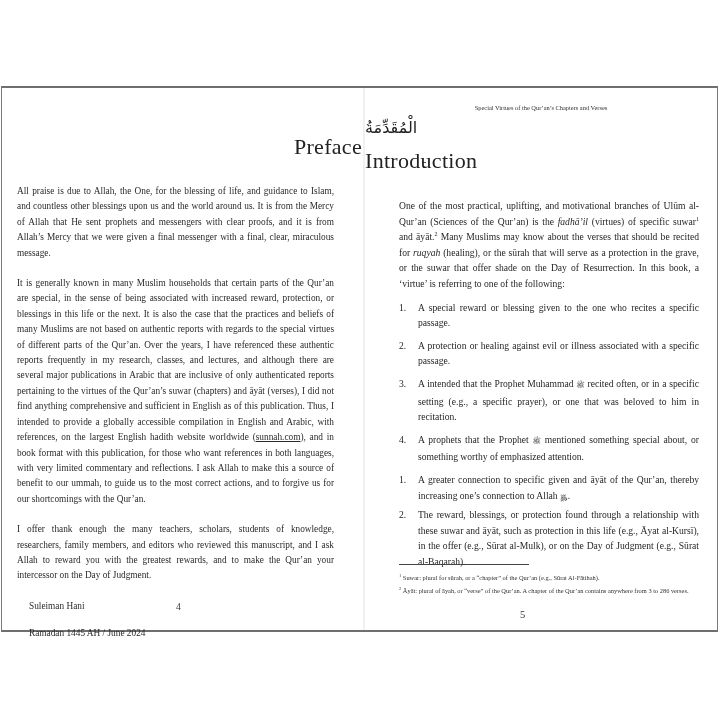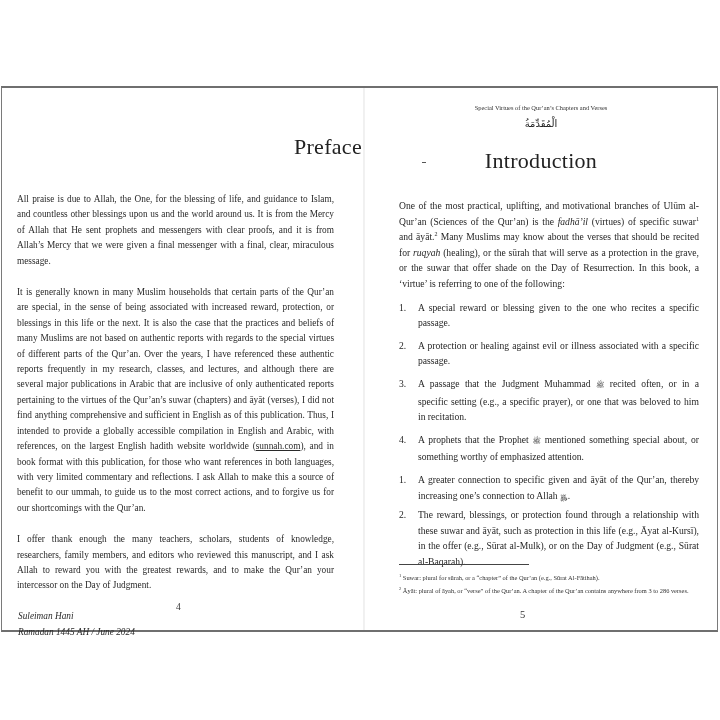--- a/index.html
+++ b/index.html
@@ -59,25 +59,24 @@
       position: absolute;
       left: 15px;
       top: 88px;
       width: 317px;
       font-size: 9.3px;
       line-height: 15.4px;
       text-align: justify;
       color: #2a2a2a;
     }
     .left-body p {
-      margin: 16px 0 15px 0;
+      margin: 8px 0 15px 0;
     }
     .left-body p.sig {
-      margin: 1px;
-      font-style: italic;
+      margin: 12px;
     }
     .left-body .link {
       text-decoration: underline;
       color: #2a2a2a;
     }
     .page-number {
       position: absolute;
       font-size: 9.5px;
       color: #333;
     }
@@ -92,32 +91,32 @@
       width: 352px;
       text-align: center;
       font-size: 6.4px;
       color: #333;
     }
     .arabic-title {
       position: absolute;
       top: 30px;
       left: 0;
       width: 352px;
-      text-align: center;
+      text-align: left;
       font-family: "DejaVu Sans", sans-serif;
-      font-size: 10px;
+      font-size: 16px;
       color: #222;
       direction: rtl;
     }
     .intro-title {
       position: absolute;
       top: 60px;
       left: 0;
       width: 352px;
-      text-align: center;
+      text-align: left;
       font-size: 22px;
       letter-spacing: 0.3px;
       color: #222;
     }
     .stray-mark {
       position: absolute;
       left: 57px;
       top: 74px;
       width: 4px;
       height: 1px;
@@ -205,21 +204,21 @@
     <div class="arabic-title">الْمُقَدِّمَةُ</div>
     <div class="stray-mark"></div>
     <div class="intro-title">Introduction</div>
 
     <div class="right-body">
       <p><span>One of the most practical, uplifting, and motivational branches of Ulūm al-Qur’an (Sciences of the Qur’an) is the </span><i>fadhā’il</i><span> (virtues) of specific suwar</span><sup>1</sup><span> and āyāt.</span><sup>2</sup><span> Many Muslims may know about the verses that should be recited for </span><i>ruqyah</i><span> (healing), or the sūrah that will serve as a protection in the grave, or the suwar that offer shade on the Day of Resurrection. In this book, a ‘virtue’ is referring to one of the following:</span></p>
 
       <ol>
         <li><span class="num">1.</span><span>A special reward or blessing given to the one who recites a specific passage.</span></li>
         <li><span class="num">2.</span><span>A protection or healing against evil or illness associated with a specific passage.</span></li>
-        <li><span class="num">3.</span><span>A passage that the Judgment Muhammad </span><span class="honorific">ﷺ</span><span> recited often, or in a specific setting (e.g., a specific prayer), or one that was beloved to him in recitation.</span></li>
+        <li><span class="num">3.</span><span>A intended that the Prophet Muhammad </span><span class="honorific">ﷺ</span><span> recited often, or in a specific setting (e.g., a specific prayer), or one that was beloved to him in recitation.</span></li>
         <li><span class="num">4.</span><span>A prophets that the Prophet </span><span class="honorific">ﷺ</span><span> mentioned something special about, or something worthy of emphasized attention.</span></li>
       </ol>
 
 
       <ol class="tight">
         <li><span class="num">1.</span><span>A greater connection to specific given and āyāt of the Qur’an, thereby increasing one’s connection to Allah </span><span class="honorific">﷿</span><span>.</span></li>
         <li><span class="num">2.</span><span>The reward, blessings, or protection found through a relationship with these suwar and āyāt, such as protection in this life (e.g., Āyat al-Kursī), in the offer (e.g., Sūrat al-Mulk), or on the Day of Judgment (e.g., Sūrat al-Baqarah).</span></li>
       </ol>
     </div>
 

